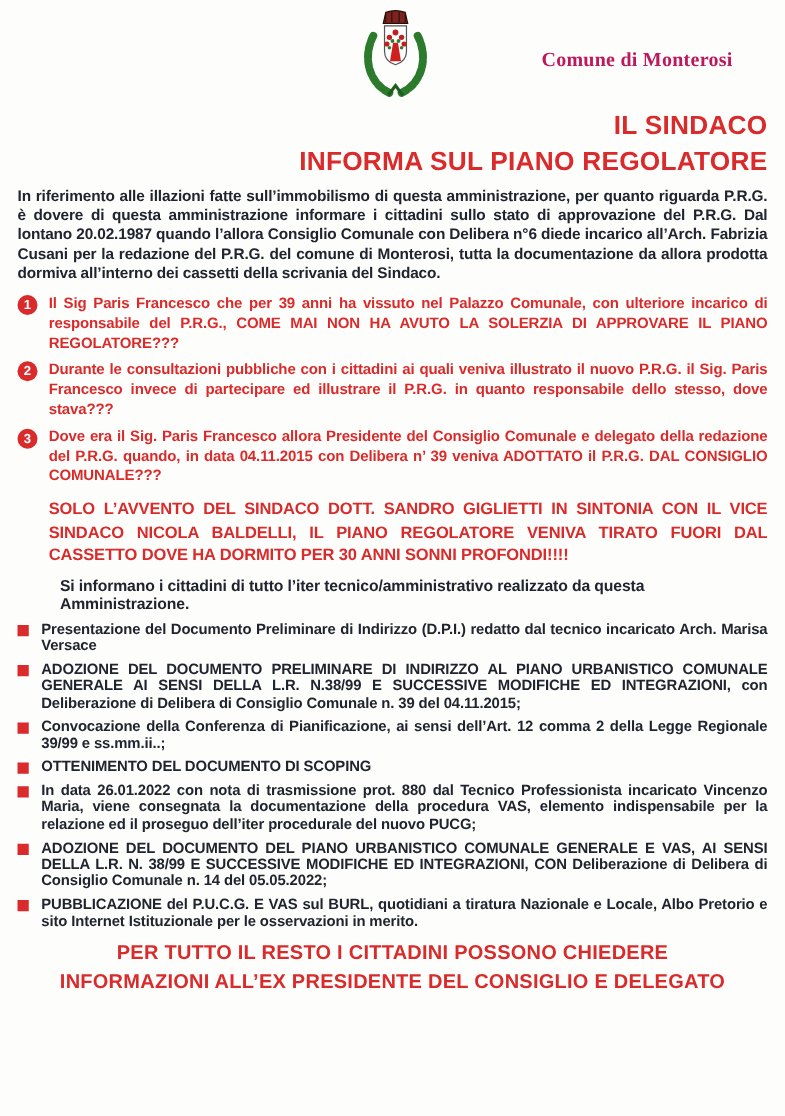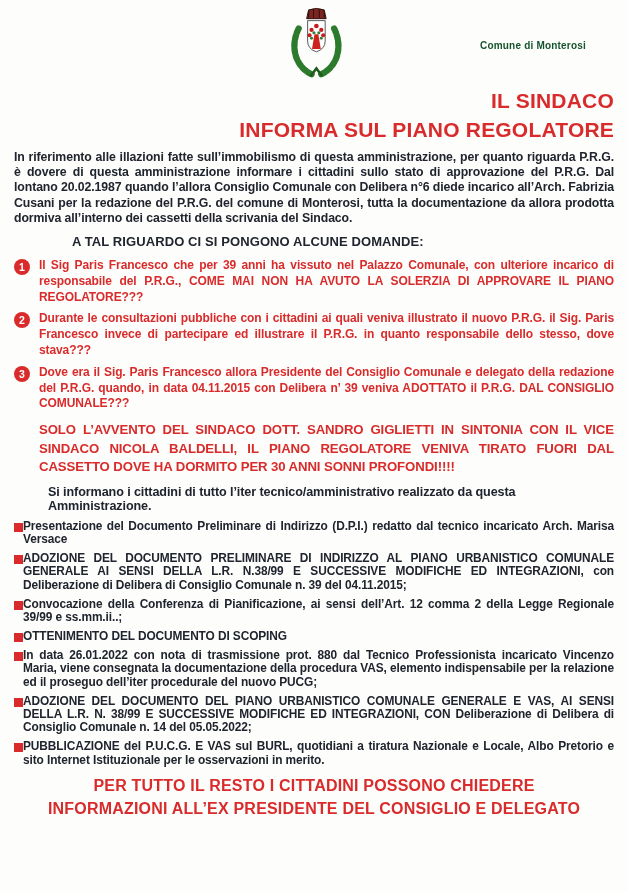--- a/index.html
+++ b/index.html
@@ -11,22 +11,22 @@
     box-sizing:border-box;
     padding:4px 14px 10px 14px;
     font-family:"Liberation Sans", sans-serif;
     color:var(--dark,#20242e);
     overflow:hidden;
   }
   .hdr{position:relative;height:80px;}
   .crest{position:absolute;left:50%;transform:translateX(-46%);top:2px;width:60px;height:78px;}
   .muni{
     position:absolute;right:28px;top:36px;
-    font-family:Liberation Sans, sans-serif;
-    font-weight:bold;font-size:10px;color:#14532d;
+    font-family:Liberation Serif, serif;
+    font-weight:bold;font-size:16px;color:#be185d;
     letter-spacing:.2px;
   }
   .title{
     text-align:right;color:var(--red,#d92b2b);
     font-weight:bold;font-size:21px;line-height:25px;
     margin:4px 0 0 0;letter-spacing:.2px;
   }
   .intro{
     margin:8px 0 0 0;font-size:12.3px;line-height:15.2px;
     font-weight:bold;text-align:justify;letter-spacing:-0.1px;
@@ -46,21 +46,21 @@
     line-height:15.8px;text-align:justify;letter-spacing:-0.1px;
   }
   .emphasis{
     margin:9px 0 0 25px;color:var(--red,#d92b2b);font-weight:bold;
     font-size:13.2px;line-height:18.5px;text-align:justify;letter-spacing:-0.1px;
   }
   .infoline{
     margin:8px 0 0 34px;font-weight:bold;font-size:12.6px;letter-spacing:-0.1px;
   }
   .blist{margin:7px 0 0 0;padding:0;list-style:none;}
-  .blist li{display:flex;margin-bottom:5.5px;}
+  .blist li{display:flex;gap:10px;margin-bottom:5.5px;}
   .bsq{flex:0 0 9px;width:9px;height:9px;margin-top:3px;background:var(--red,#d92b2b);}
   .btext{
     font-weight:bold;font-size:11.9px;line-height:13.4px;
     text-align:justify;letter-spacing:-0.1px;
   }
   .closing{
     margin-top:7px;text-align:center;color:var(--red,#d92b2b);
     font-weight:bold;font-size:16px;line-height:23px;letter-spacing:.2px;
   }
 </style>
@@ -95,21 +95,20 @@
       </svg>
     </div>
     <div class="muni">Comune di Monterosi</div>
   </div>
 
   <div class="title">IL SINDACO</div>
   <div class="title">INFORMA SUL PIANO REGOLATORE</div>
 
   <p class="intro">In riferimento alle illazioni fatte sull’immobilismo di questa amministrazione, per quanto riguarda P.R.G. è dovere di questa amministrazione informare i cittadini sullo stato di approvazione del P.R.G. Dal lontano 20.02.1987 quando l’allora Consiglio Comunale con Delibera n°6 diede incarico all’Arch. Fabrizia Cusani per la redazione del P.R.G. del comune di Monterosi, tutta la documentazione da allora prodotta dormiva all’interno dei cassetti della scrivania del Sindaco.</p>
 
-  <div class="qhead">A TAL RIGUARDO CI SI PONGONO ALCUNE DOMANDE:</div>
 
   <div class="qlist">
     <div class="qitem">
       <span class="qnum">1</span>
       <span class="qtext">Il Sig Paris Francesco che per 39 anni ha vissuto nel Palazzo Comunale, con ulteriore incarico di responsabile del P.R.G., COME MAI NON HA AVUTO LA SOLERZIA DI APPROVARE IL PIANO REGOLATORE???</span>
     </div>
     <div class="qitem">
       <span class="qnum">2</span>
       <span class="qtext">Durante le consultazioni pubbliche con i cittadini ai quali veniva illustrato il nuovo P.R.G. il Sig. Paris Francesco invece di partecipare ed illustrare il P.R.G. in quanto responsabile dello stesso, dove stava???</span>
     </div>

